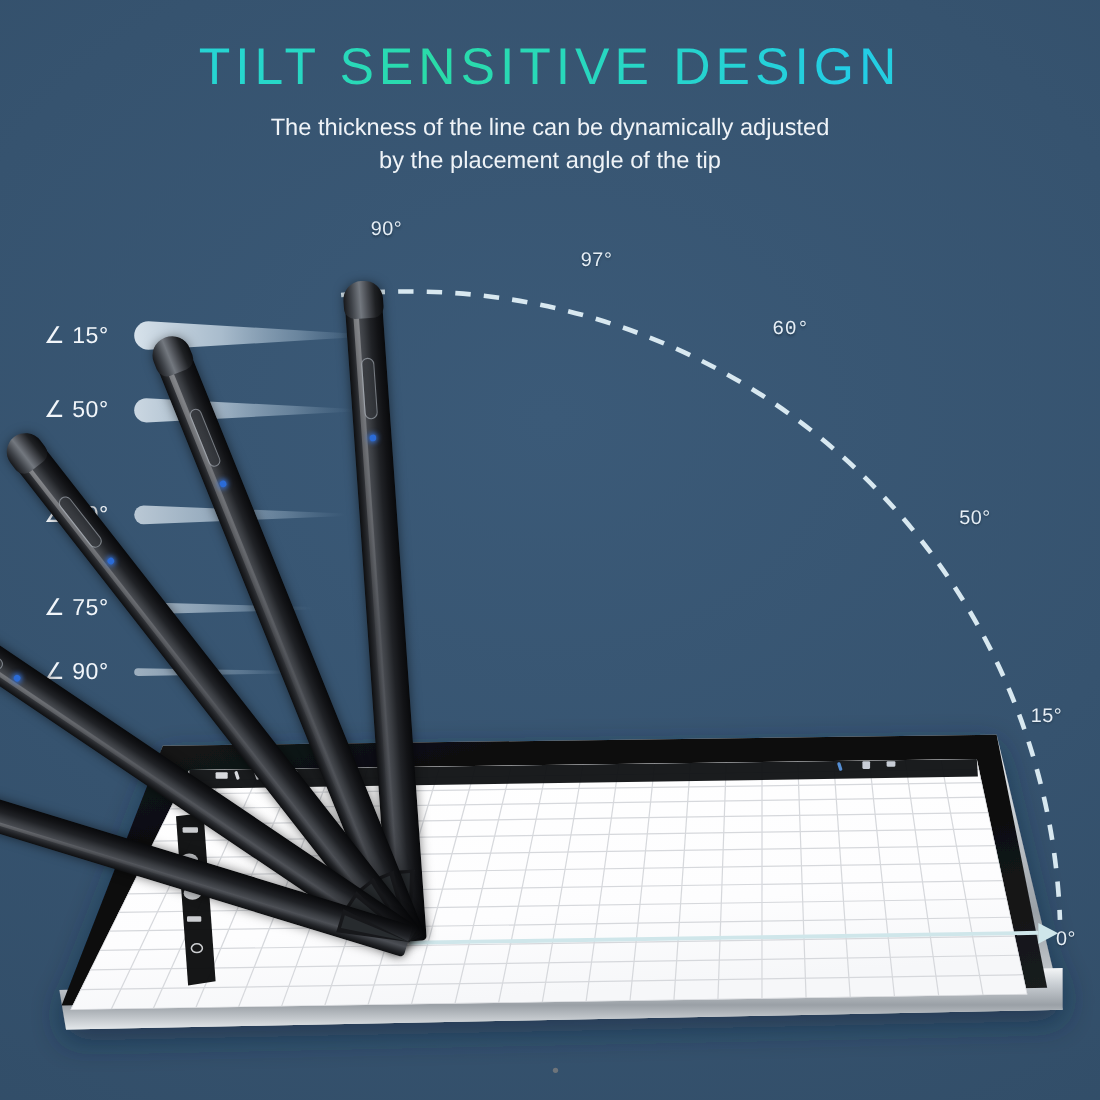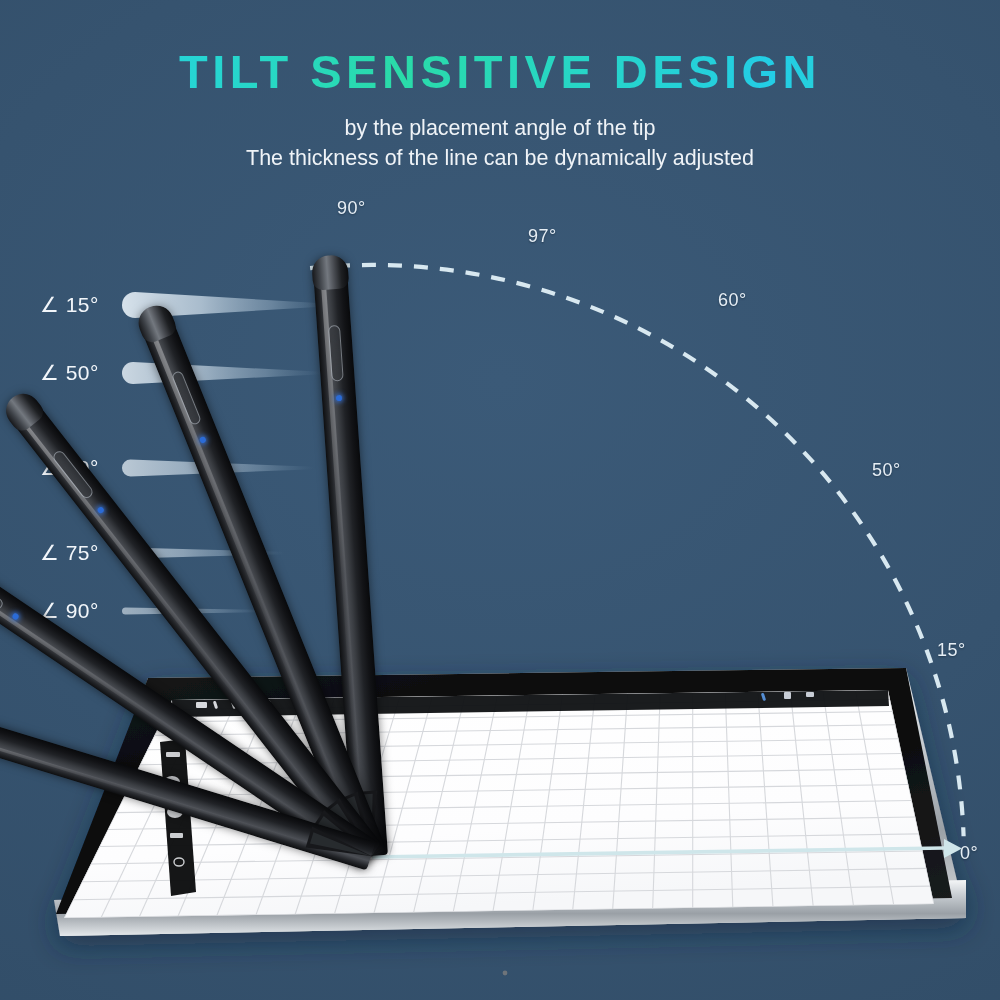--- a/index.html
+++ b/index.html
@@ -7,22 +7,22 @@
     width:1000px;height:1000px;overflow:hidden;
     font-family:"Liberation Sans", sans-serif;
     background:#36536F;
   }
   #stage{position:relative;width:1000px;height:1000px;overflow:hidden;
     background:radial-gradient(ellipse 120% 95% at 50% 38%, #3B5A78 0%, #36536F 48%, #2F4A64 100%);}
 
   
   #header{position:absolute;left:0;top:0;width:1000px;text-align:center;}
   #title{
-    margin:12px;padding-top:32px;
-    font-size:47px;letter-spacing:4.5px;font-weight:700;
+    margin:0;padding-top:32px;
+    font-size:47px;letter-spacing:4.5px;font-weight:400;
     background:linear-gradient(100deg,#25C9E8 0%,#26D6D0 22%,#2ADBA8 40%,#27D6C6 58%,#23CDE6 78%,#2FD9B4 100%);
     -webkit-background-clip:text;background-clip:text;
     -webkit-text-fill-color:transparent;color:transparent;
     white-space:nowrap;
   }
   #subtitle{
     margin:14px auto 0;width:700px;
     color:#EFF3F7;font-size:21.5px;line-height:30px;font-weight:400;
   }
 
@@ -86,22 +86,22 @@
   }
 </style>
 </head>
 <body>
 
 <div id="stage">
 
   <div id="header">
     <h1 id="title">TILT SENSITIVE DESIGN</h1>
     <div id="subtitle">
+      <div>The thickness of the line can be dynamically adjusted</div>
       <div>by the placement angle of the tip</div>
-      <div>The thickness of the line can be dynamically adjusted</div>
     </div>
   </div>
 
   <svg id="tablet" viewBox="0 0 1000 1000">
     <defs>
       <linearGradient id="edgeGrad" x1="0" y1="0" x2="0" y2="1">
         <stop offset="0%" stop-color="#F4F6F7"></stop>
         <stop offset="25%" stop-color="#CBD0D5"></stop>
         <stop offset="60%" stop-color="#9AA0A6"></stop>
         <stop offset="100%" stop-color="#E4E8EB"></stop>
@@ -268,21 +268,21 @@
 
     <g>
       <line x1="372" y1="857" x2="944" y2="848" stroke="#CFE6EA" stroke-width="3.6"></line>
       <polygon points="944,839 962,848.5 944,858" fill="#CFE6EA"></polygon>
     </g>
   </svg>
 
   <div id="arc-labels">
       <div class="arc-label" style="left: 337px; top: 198px;">90°</div>
       <div class="arc-label" style="left: 528px; top: 226px;">97°</div>
-      <div class="arc-label" style="left: 718px; top: 290px;">60°</div>
+      <div class="arc-label" style="left: 702px; top: 290px; font-family: Liberation Mono, monospace;">60°</div>
       <div class="arc-label" style="left: 872px; top: 460px;">50°</div>
       <div class="arc-label" style="left: 937px; top: 640px;">15°</div>
       <div class="arc-label" style="left: 960px; top: 843px;">0°</div>
     </div>
 
   <div id="legend">
       <div class="legend-row" style="position: absolute; left: 0px; top: 22px;">
         <div class="legend-label">∠ 15°</div>
         <svg width="214" height="34" viewBox="0 0 214 34" class="legend-stroke" style="top: 50%; transform: translateY(-50%);">
           <defs>

